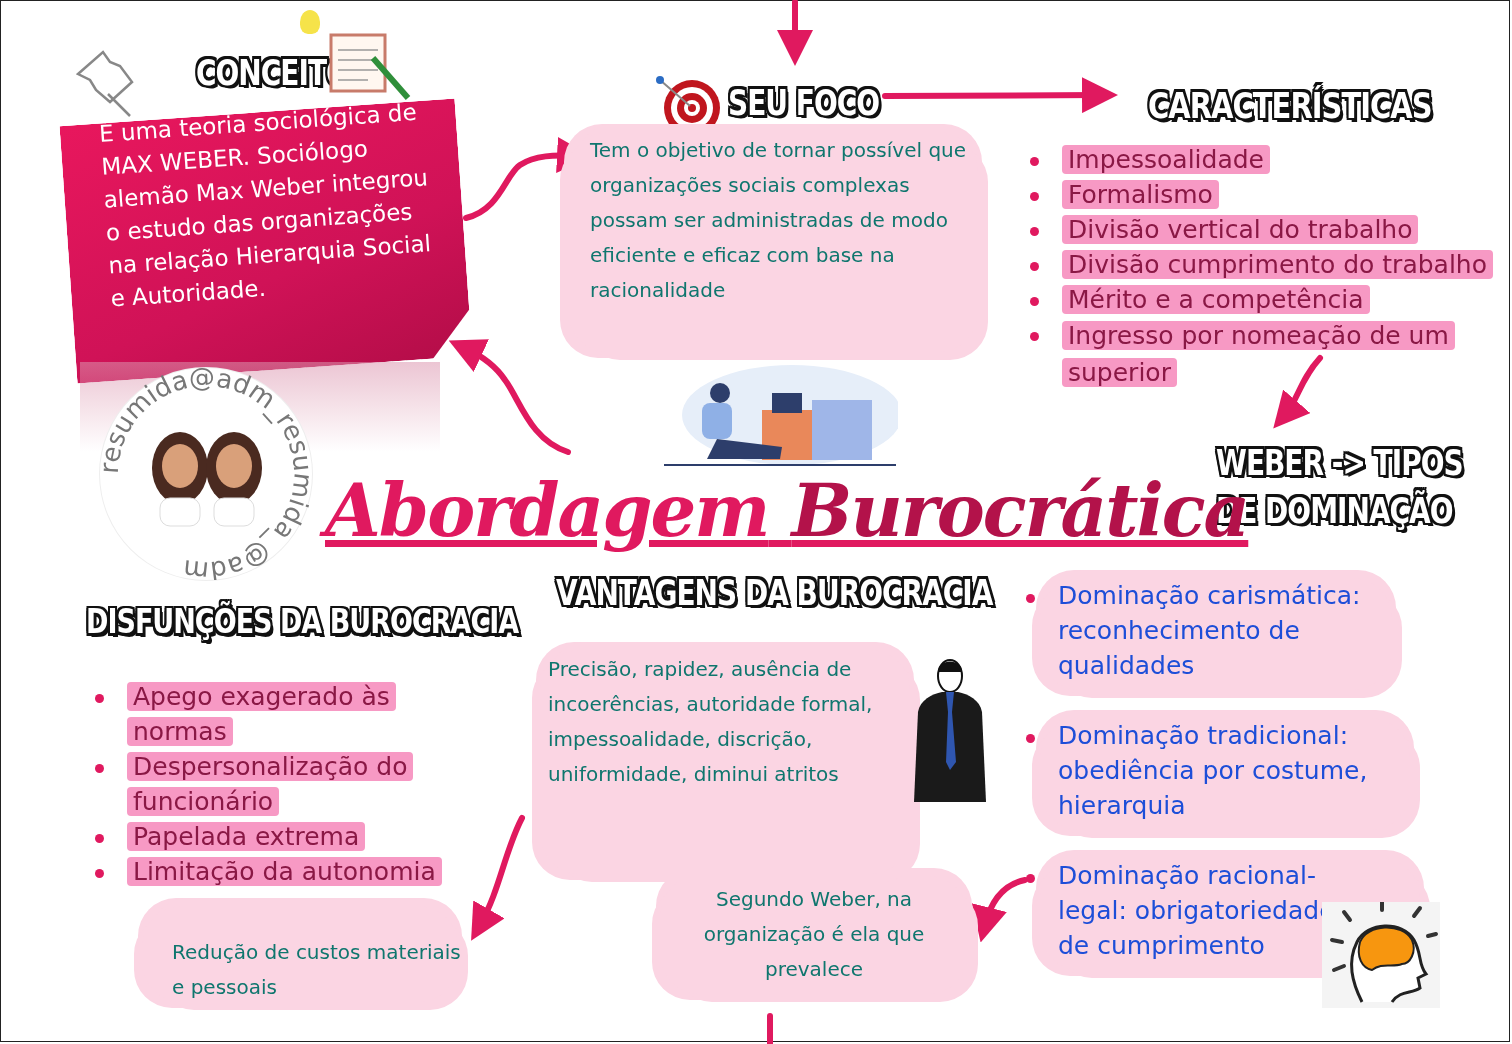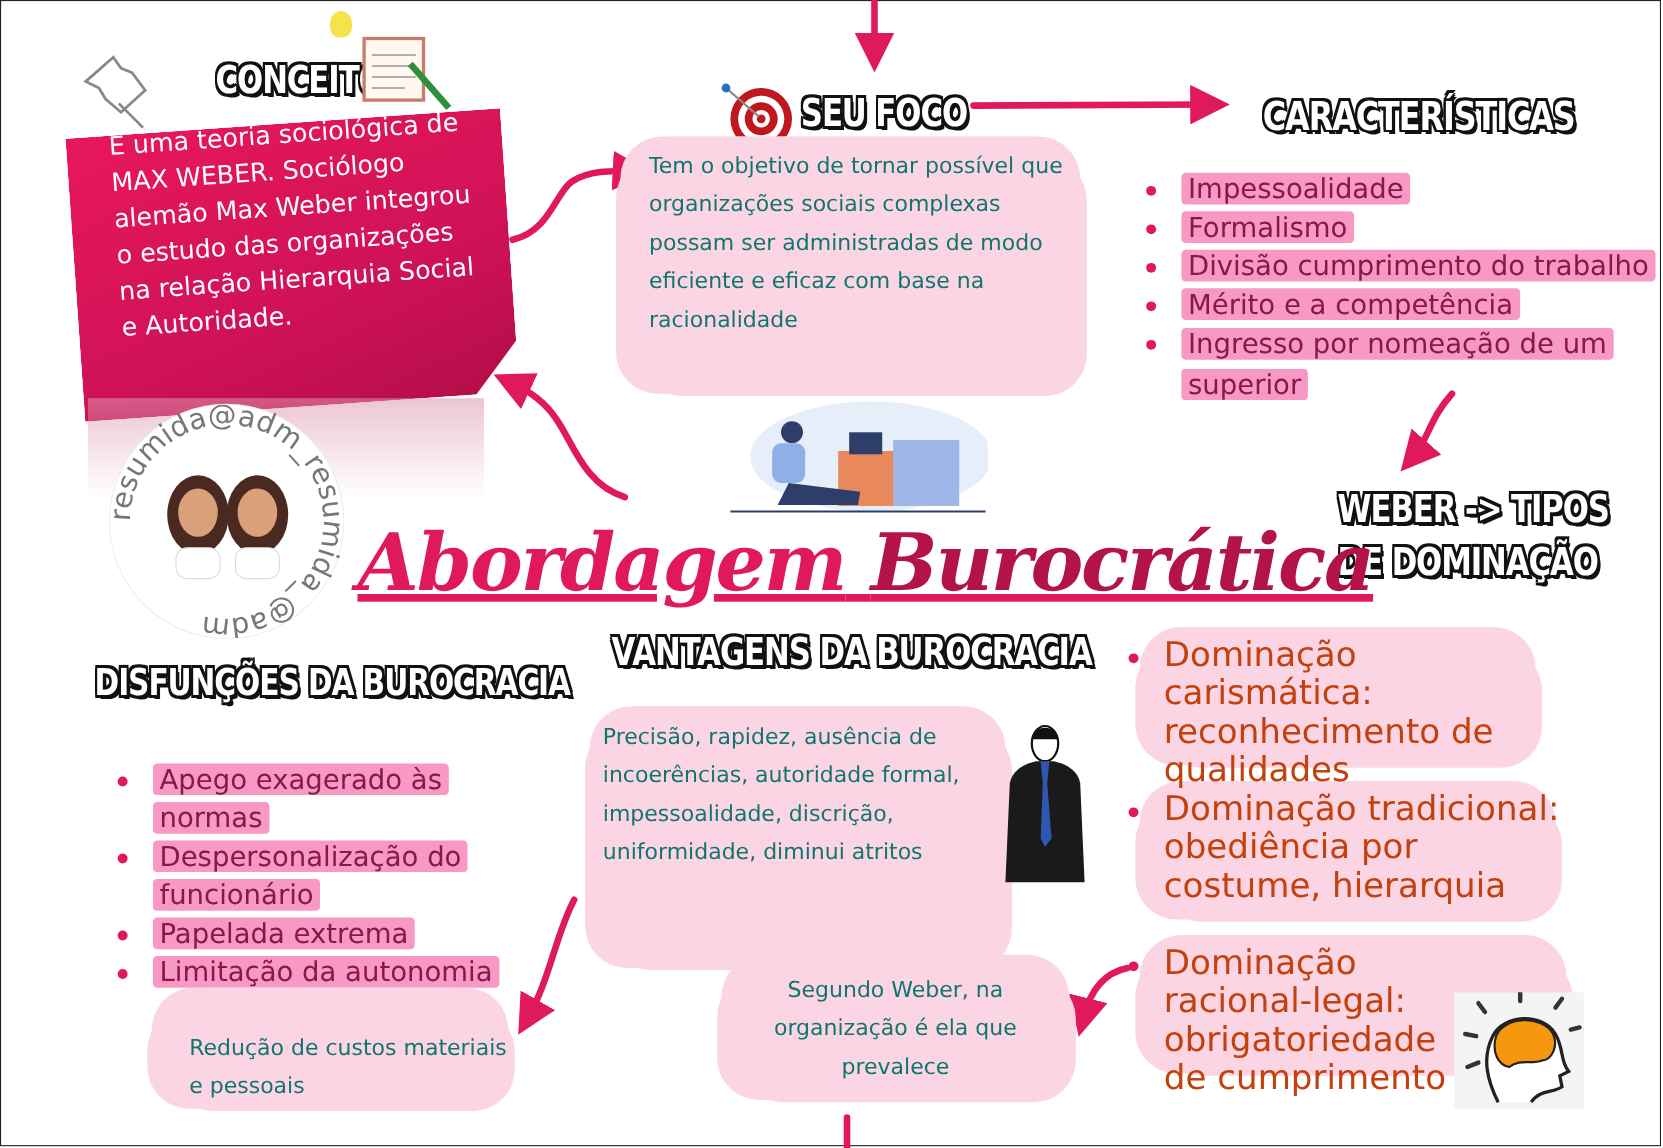--- a/index.html
+++ b/index.html
@@ -43,29 +43,29 @@
   }
 
   
   .cloud {
     position: absolute; background: #fbd5e3; border-radius: 40px;
     box-shadow: 12px 10px 0 -2px #fbd5e3, -10px 8px 0 -2px #fbd5e3, 6px -10px 0 -2px #fbd5e3, -6px -10px 0 -2px #fbd5e3;
   }
   .cloud-text { position: absolute; font-size: 20px; line-height: 35px; color: #0f766e; }
 
   
-  .hl-list { position: absolute; list-style: none; margin: 12px; padding: 0; }
+  .hl-list { position: absolute; list-style: none; margin: 0; padding: 0; }
   .hl-list li { position: relative; font-size: 25px; line-height: 35px; color: #8a1845; padding-left: 32px; }
   .hl-list li::before {
     content: ""; position: absolute; left: 0; top: 15px; width: 9px; height: 9px; border-radius: 50%; background: #e0195f;
   }
   .hl { background: #f799c4; border-radius: 4px; padding: 0 6px; box-decoration-break: clone; -webkit-box-decoration-break: clone; }
 
   .dom-list { position: absolute; list-style: none; margin: 0; padding: 0; }
-  .dom-item { position: relative; padding-left: 36px; font-size: 31px; line-height: 35px; color: #c2410c; }
+  .dom-item { position: relative; padding-left: 36px; font-size: 25px; line-height: 35px; color: #1d4ed8; }
   .dom-item::before { content: ""; position: absolute; left: 4px; top: 16px; width: 9px; height: 9px; border-radius: 50%; background: #e0195f; }
 
   .title {
     position: absolute; left: 325px; top: 468px;
     font-family: "DejaVu Serif", serif; font-style: italic; font-weight: bold;
     font-size: 72px; letter-spacing: -2px;
     color: #e0195f; white-space: nowrap; text-decoration: underline;
   }
   .title .b { color: #b3124a; }
 
@@ -163,20 +163,21 @@
   <circle cx="58" cy="38" r="10" fill="#2d3e6b"></circle>
   <rect x="40" y="48" width="30" height="36" rx="8" fill="#8fb0e6"></rect>
   <path d="M55,84 L120,92 L118,104 L45,104 Z" fill="#2d3e6b"></path>
   <line x1="2" y1="110" x2="234" y2="110" stroke="#2d3e6b" stroke-width="2"></line>
 </svg>
 
 <div class="abs hd" style="left:1148px;top:84px;font-size:29px">CARACTERÍSTICAS</div>
 <ul class="hl-list" style="left:1030px;top:142px;width:470px">
   <li><span class="hl">Impessoalidade</span></li>
   <li><span class="hl">Formalismo</span></li>
+  <li><span class="hl">Divisão vertical do trabalho</span></li>
   <li><span class="hl">Divisão cumprimento do trabalho</span></li>
   <li><span class="hl">Mérito e a competência</span></li>
   <li style="line-height:37px"><span class="hl">Ingresso por nomeação de um superior</span></li>
 </ul>
 
 <div class="abs hd" style="left:1216px;top:442px;font-size:28px">WEBER -&gt; TIPOS</div>
 <div class="abs hd" style="left:1216px;top:490px;font-size:28px">DE DOMINAÇÃO</div>
 
 <div class="cloud" style="left:1040px;top:578px;width:352px;height:112px"></div>
 <div class="cloud" style="left:1040px;top:718px;width:370px;height:112px"></div>

